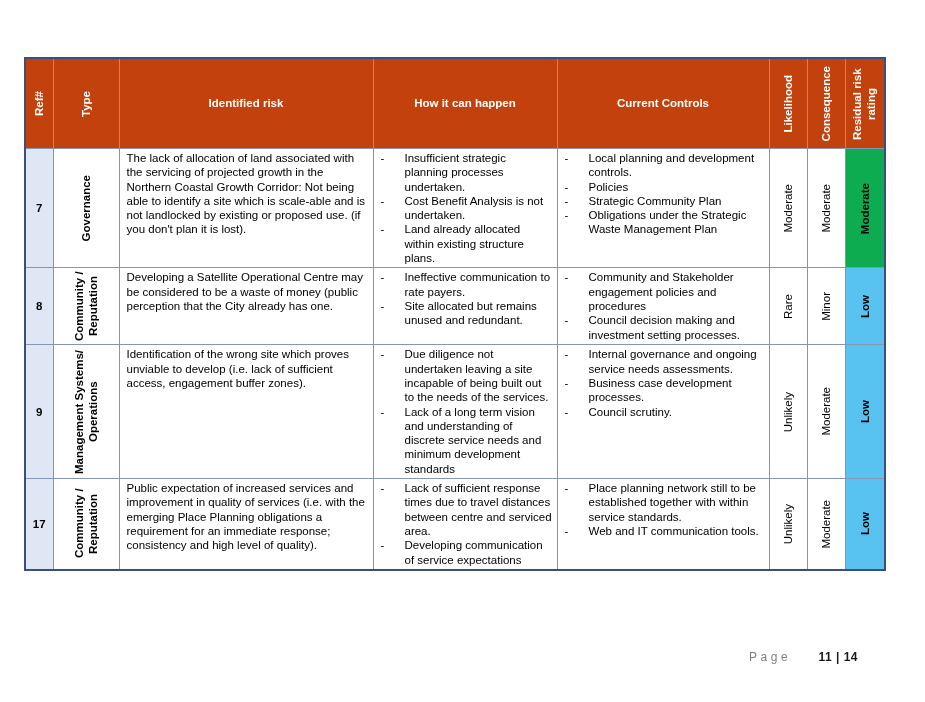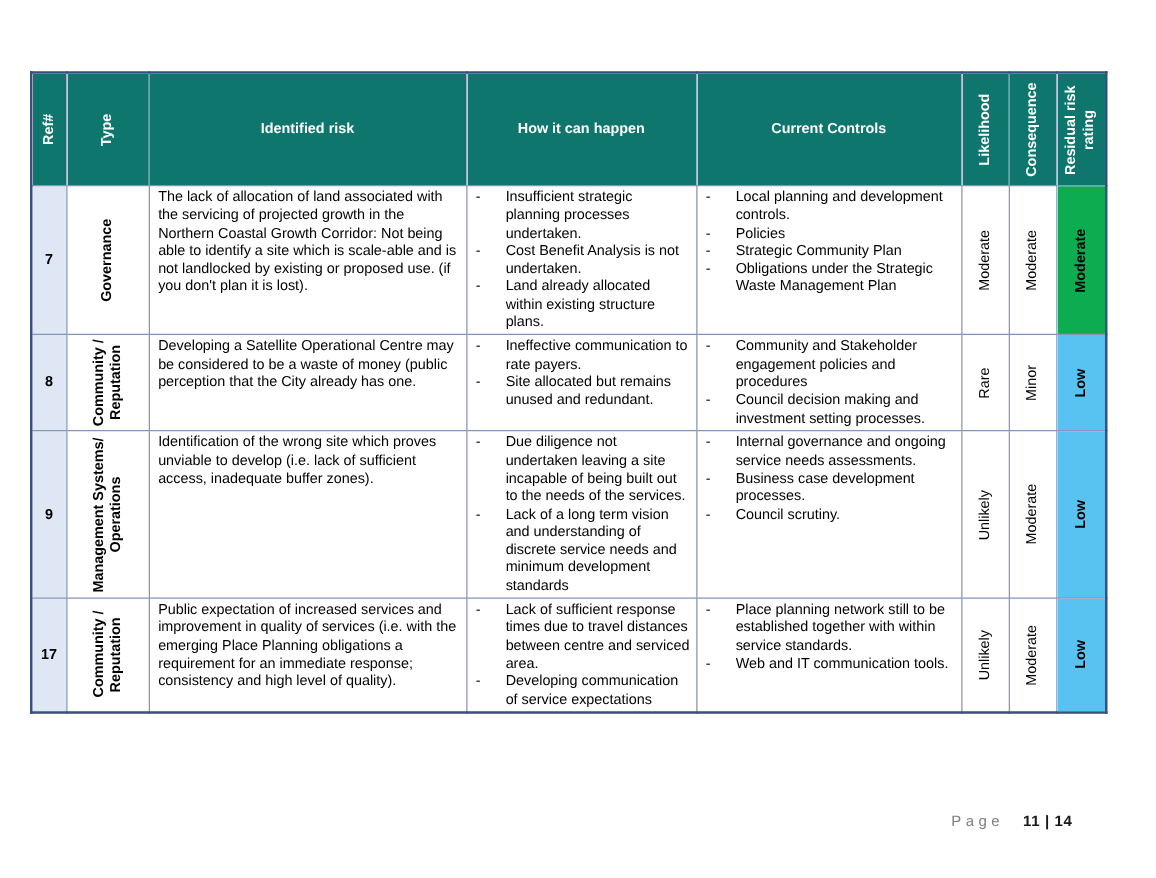--- a/index.html
+++ b/index.html
@@ -14,21 +14,21 @@
     width:860px;
     border-collapse:collapse; table-layout:fixed;
     font-size:11.5px; line-height:14.3px;
   }
   .risk-table td, .risk-table th {
     border:1px solid #8496B8;
     overflow:hidden;
   }
   .risk-table { border:2px solid #3A4F7E; }
   thead th {
-    background:#0f766e; color:#fff; font-weight:bold;
+    background:#c2410c; color:#fff; font-weight:bold;
     border-color:#2C4272;
     text-align:center; vertical-align:middle;
   }
   
   .vwrap {
     display:flex; align-items:center; justify-content:center;
     width:100%;
   }
   .vtext {
     writing-mode:vertical-rl; transform:rotate(180deg);
@@ -44,21 +44,21 @@
   .type-cell { text-align:center; vertical-align:middle; }
   .text-cell { vertical-align:top; padding:2px 6px 12px 7px; text-align:left; }
   .bullets-cell { vertical-align:top; padding:2px 4px 2px 0; }
   .bullet { position:relative; padding-left:31px; }
   .bullet::before { content:"-"; position:absolute; left:7px; top:0; }
   .vcell { text-align:center; vertical-align:middle; }
   .footer {
     position:absolute; top:650px; right:67px;
     font-size:12px; white-space:nowrap;
   }
-  .footer .page-word { color:#7F7F7F; letter-spacing:3.5px; margin-right:0; }
+  .footer .page-word { color:#7F7F7F; letter-spacing:3.5px; margin-right:12px; }
   .footer .page-num { color:#1a1a1a; font-weight:bold; letter-spacing:0.5px;margin-left:12px; }
 </style>
 </head>
 <body>
 
 <table class="risk-table">
   <colgroup>
     <col style="width:28px">
       <col style="width:66px">
       <col style="width:254px">
@@ -171,21 +171,21 @@
         </td>
     </tr>
 
     <tr>
       <td class="ref-cell">9</td>
       <td class="type-cell">
           <div class="vwrap h128">
             <span class="vtext bold" style="max-height:124px">Management Systems/ Operations</span>
           </div>
         </td>
-      <td class="text-cell">Identification of the wrong site which proves unviable to develop (i.e. lack of sufficient access, inadequate buffer zones).</td>
+      <td class="text-cell">Identification of the wrong site which proves unviable to develop (i.e. lack of sufficient access, engagement buffer zones).</td>
       <td class="bullets-cell">
         <div class="bullet">Due diligence not undertaken leaving a site incapable of being built out to the needs of the services.</div>
         <div class="bullet">Lack of a long term vision and understanding of discrete service needs and minimum development standards</div>
       </td>
       <td class="bullets-cell">
         <div class="bullet">Internal governance and ongoing service needs assessments.</div>
         <div class="bullet">Business case development processes.</div>
         <div class="bullet">Council scrutiny.</div>
       </td>
       <td class="vcell">

